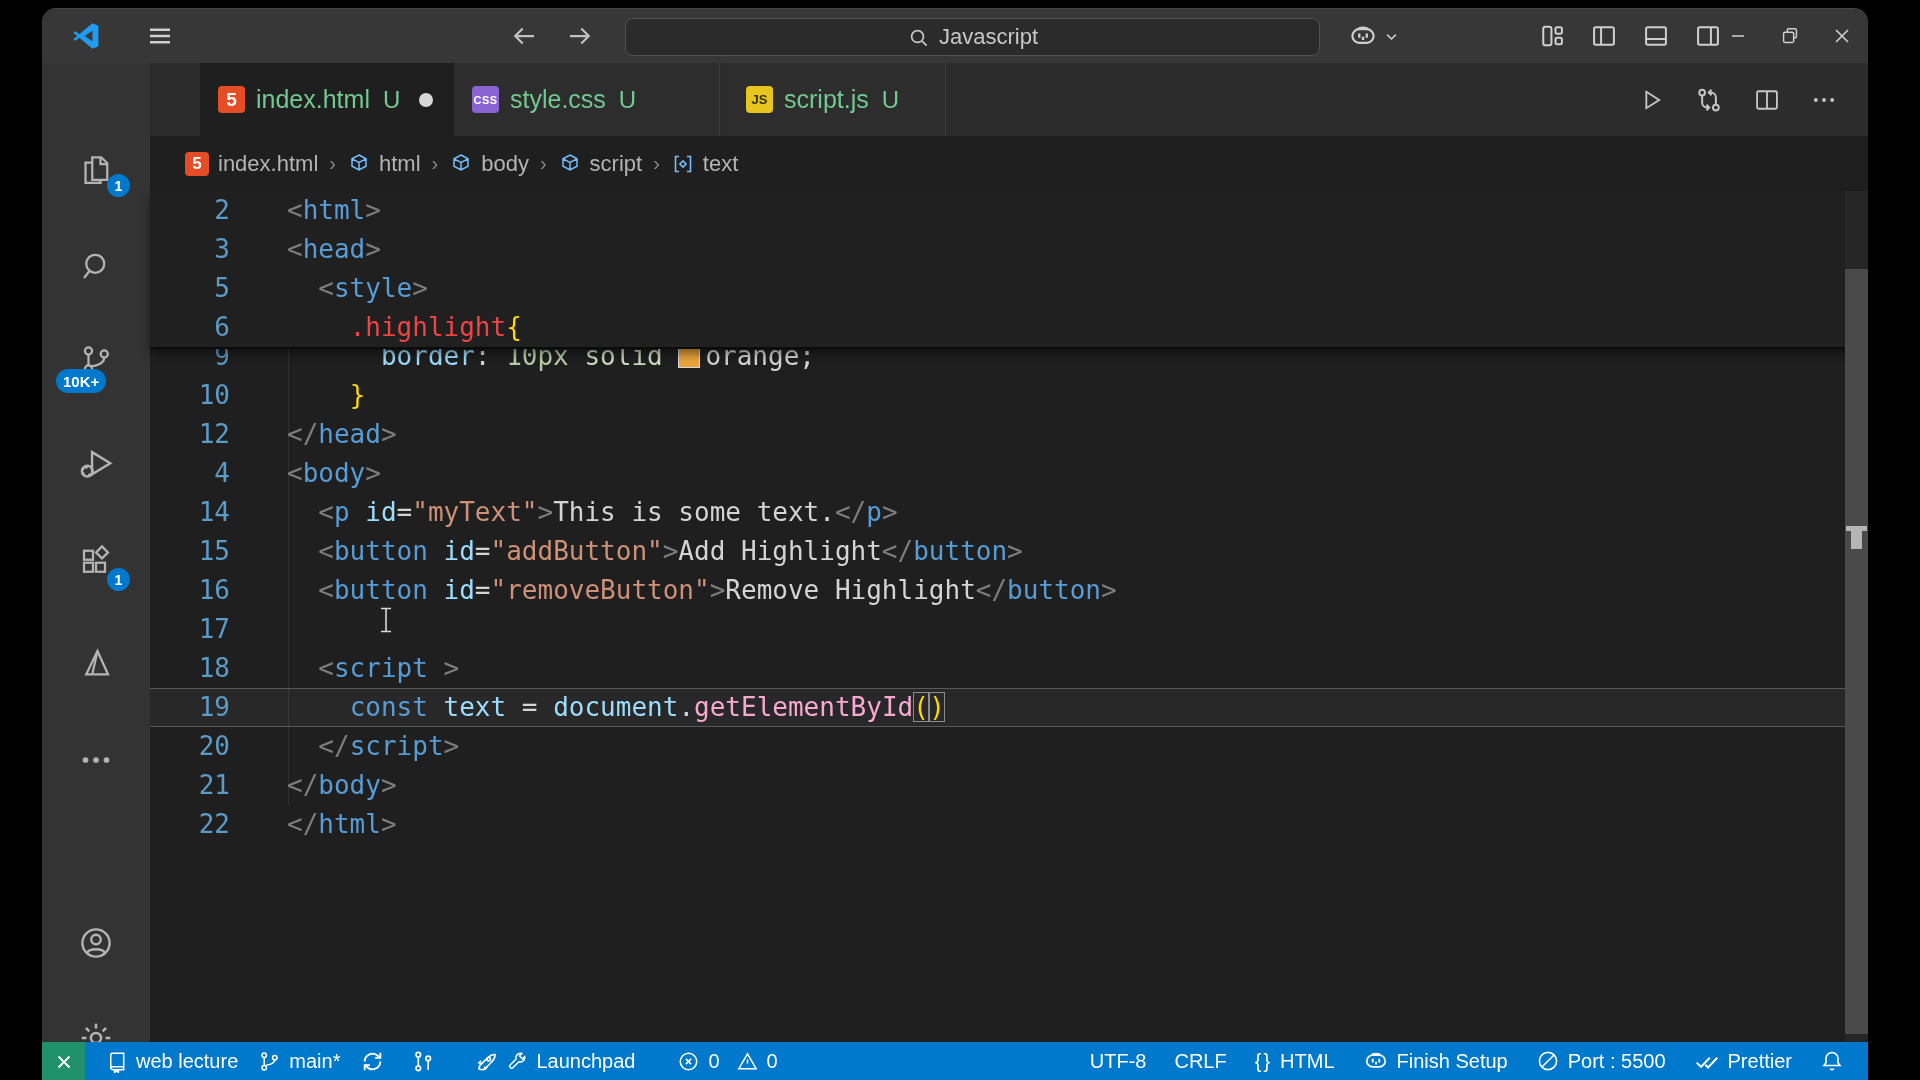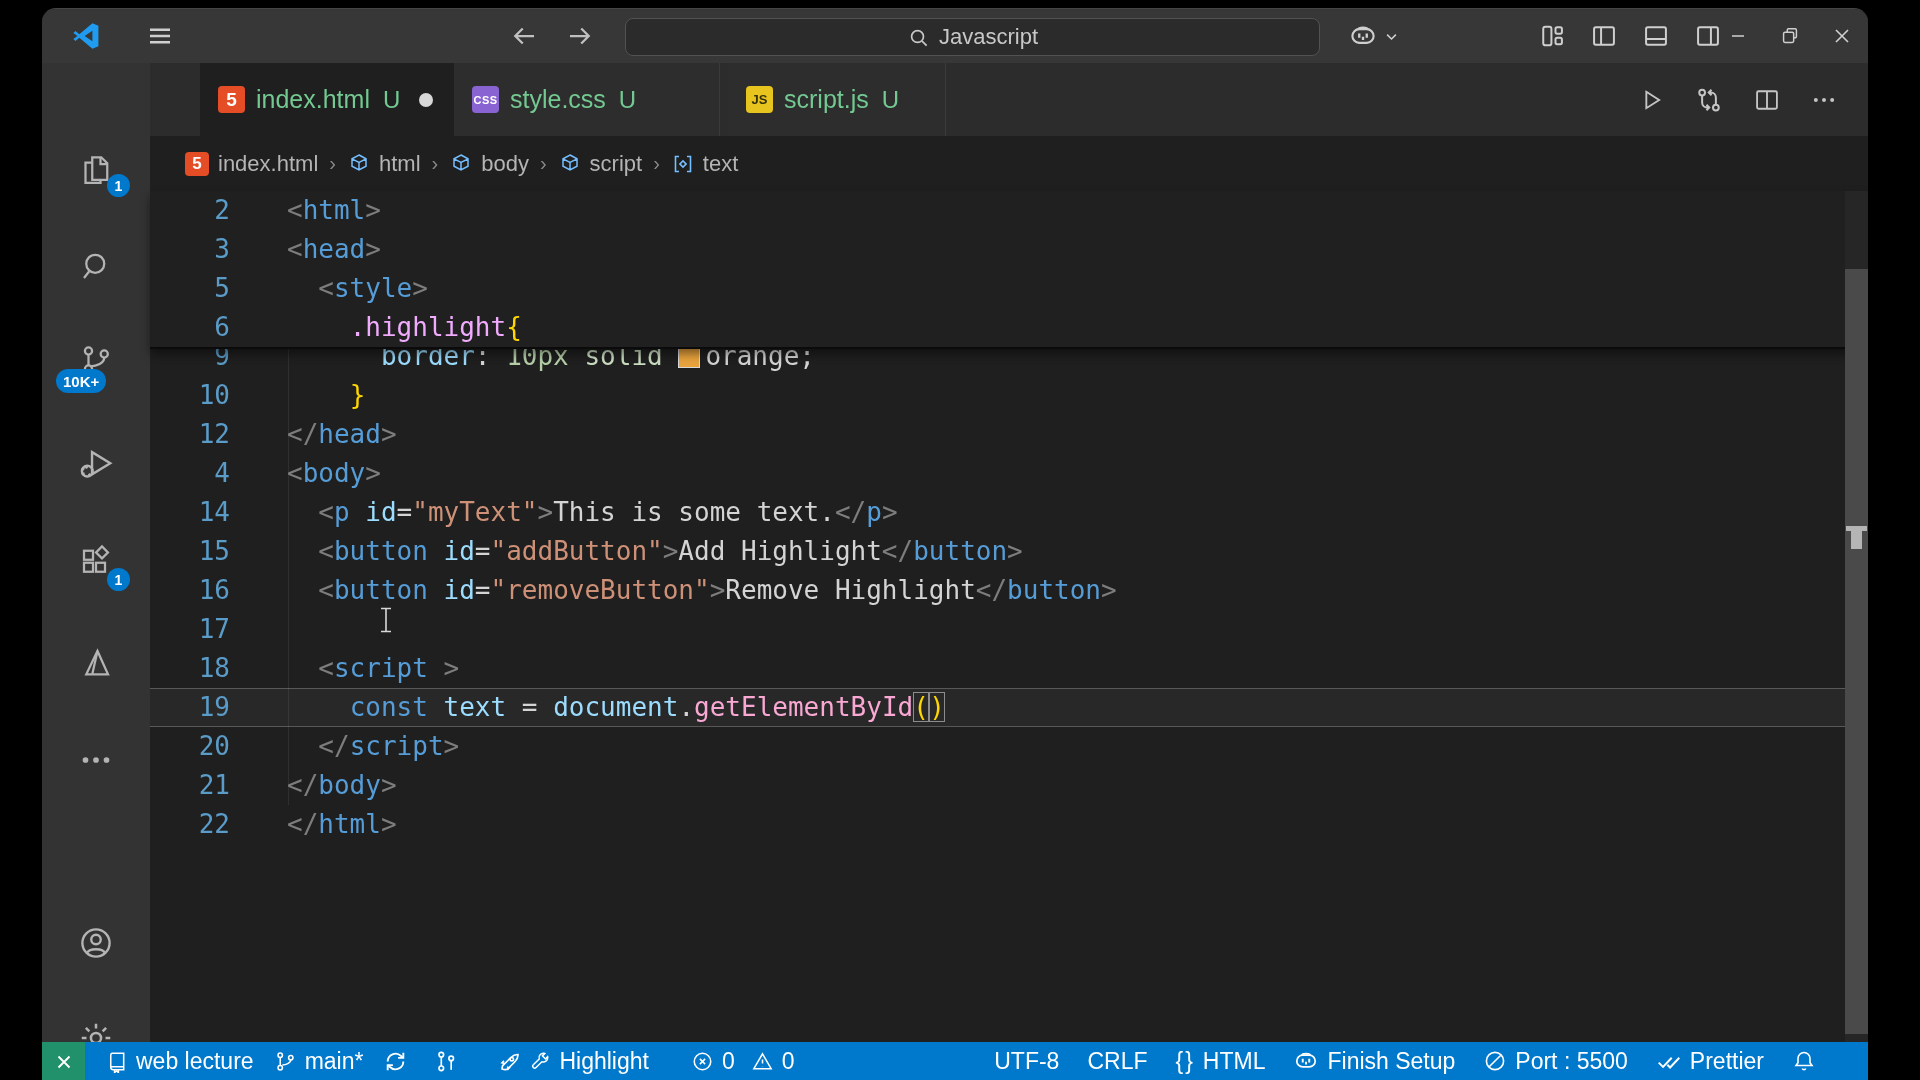--- a/index.html
+++ b/index.html
@@ -54,38 +54,38 @@
           border-bottom:2px solid #0b0b0b;box-shadow:0 5px 9px rgba(0,0,0,.45);}
   .lines{position:absolute;top:156px;left:0;right:0;bottom:0;}
   .code-row{position:relative;height:39px;line-height:39px;white-space:pre;}
   .clip{overflow:hidden;position:relative;}
   .line-num{position:absolute;left:0;width:80px;text-align:right;color:#5a9bc8;}
   .code-text{position:absolute;left:137px;}
   .current{background:rgba(255,255,255,.045);border-top:1px solid rgba(160,160,160,.4);
            border-bottom:1px solid rgba(160,160,160,.4);height:37px;line-height:37px;}
   .tk-p{color:#7d7d7d}.tk-tag{color:#569CD6}.tk-attr{color:#9CDCFE}.tk-str{color:#CE9178}
   .tk-txt{color:#D4D4D4}.tk-d{color:#D4D4D4}.tk-kw{color:#569CD6}.tk-var{color:#9CDCFE}
-  .tk-fn{color:#f9a8d4}.tk-brace{color:#FFD700}.tk-cls{color:#f0abfc}.tk-prop{color:#9CDCFE}
+  .tk-fn{color:#f9a8d4}.tk-brace{color:#FFD700}.tk-cls{color:#ef4444}.tk-prop{color:#9CDCFE}
   .tk-num{color:#B5CEA8}.tk-vkw{color:#c9dcc0}.tk-val{color:#D4D4D4}
   .tk-brm{color:#FFD700;outline:1px solid #8c8c8c;outline-offset:-1px;}
   .swatch{display:inline-block;width:22px;height:22px;vertical-align:-3px;margin-right:5px;
           border:1px solid #d8d8d8;box-sizing:border-box;}
   .caret{display:inline-block;width:2.5px;height:30px;background:#e6e6e6;vertical-align:-6px;margin:0 -1px;}
   .guide{position:absolute;width:1px;background:#2f2f2f;left:138px;}
   .scrollbar{position:absolute;right:0;top:0;width:23px;bottom:0;background:#262626;z-index:3;}
   .sb-thumb{position:absolute;left:0;right:0;top:78px;bottom:8px;background:#4a4a4a;}
   .sb-marker-h{position:absolute;left:1px;width:21px;height:5px;top:335px;background:#b5b5b5;}
   .sb-marker-v{position:absolute;left:6px;width:11px;height:18px;top:340px;background:#b5b5b5;}
   .ibeam{position:absolute;left:336px;top:598px;z-index:4;color:#d8d8d8;}
   
   .statusbar{position:absolute;bottom:0;left:0;right:0;height:39px;background:#0079cd;color:#fff;
-             display:flex;align-items:center;font-size:23px;z-index:5;}
+             display:flex;align-items:center;font-size:20px;z-index:5;}
   .remote{width:43px;height:39px;background:#21916b;display:flex;align-items:center;justify-content:center;flex:none;}
   .sb-left{display:flex;align-items:center;gap:20px;margin-left:20px;}
-  .sb-right{position:absolute;right:0;top:0;height:38px;display:flex;align-items:center;gap:28px;padding-right:52px;}
+  .sb-right{position:absolute;right:0;top:0;height:38px;display:flex;align-items:center;gap:28px;padding-right:24px;}
   .sb-item{display:flex;align-items:center;gap:8px;white-space:nowrap;}
   .sb-item svg{flex:none;}
   svg{display:block;}
 </style>
 </head>
 <body>
 
 <div class="window">
 
   <div class="titlebar">
@@ -402,21 +402,21 @@
       </span>
       <span class="sb-item" style="margin-left:18px">
         <svg width="24" height="24" viewBox="0 0 24 24" stroke="currentColor" stroke-width="1.6" fill="none">
             <path d="M5 19c0-3 .8-4.2 2.6-5.2l6.2-6.2C16 5.4 18.6 4.4 21 4.5c.1 2.4-.9 5-3.1 7.2l-6.2 6.2C10.7 19.7 8 20 5 19z"></path>
             <circle cx="14.8" cy="9.2" r="1.7"></circle>
             <path d="M7.5 13.5 5 12.8l2-2M10.5 16.5l.7 2.5 2-2"></path>
           </svg>
         <svg width="22" height="22" viewBox="0 0 24 24" stroke="currentColor" stroke-width="1.6" fill="none">
             <path d="M20.5 7.2a4.8 4.8 0 0 1-6.4 4.5l-6.4 6.4a2.1 2.1 0 1 1-3-3l6.4-6.4a4.8 4.8 0 0 1 6.1-6L14.6 5.3l3.4 3.4 2.3-2.6c.1.3.2.7.2 1.1z"></path>
           </svg>
-        <span>Highlight</span>
+        <span>Launchpad</span>
       </span>
       <span class="sb-item" style="margin-left:22px">
         <svg width="23" height="23" viewBox="0 0 24 24" stroke="currentColor" stroke-width="1.6" fill="none">
             <circle cx="12" cy="12" r="8.6"></circle>
             <path d="M9.3 9.3l5.4 5.4M14.7 9.3l-5.4 5.4"></path>
           </svg>
         <span>0</span>
         <svg width="23" height="23" viewBox="0 0 24 24" stroke="currentColor" stroke-width="1.6" fill="none" style="margin-left:8px">
             <path d="M12 4 21 19.5H3z"></path>
             <path d="M12 10v4.2M12 16.6v.4"></path>

